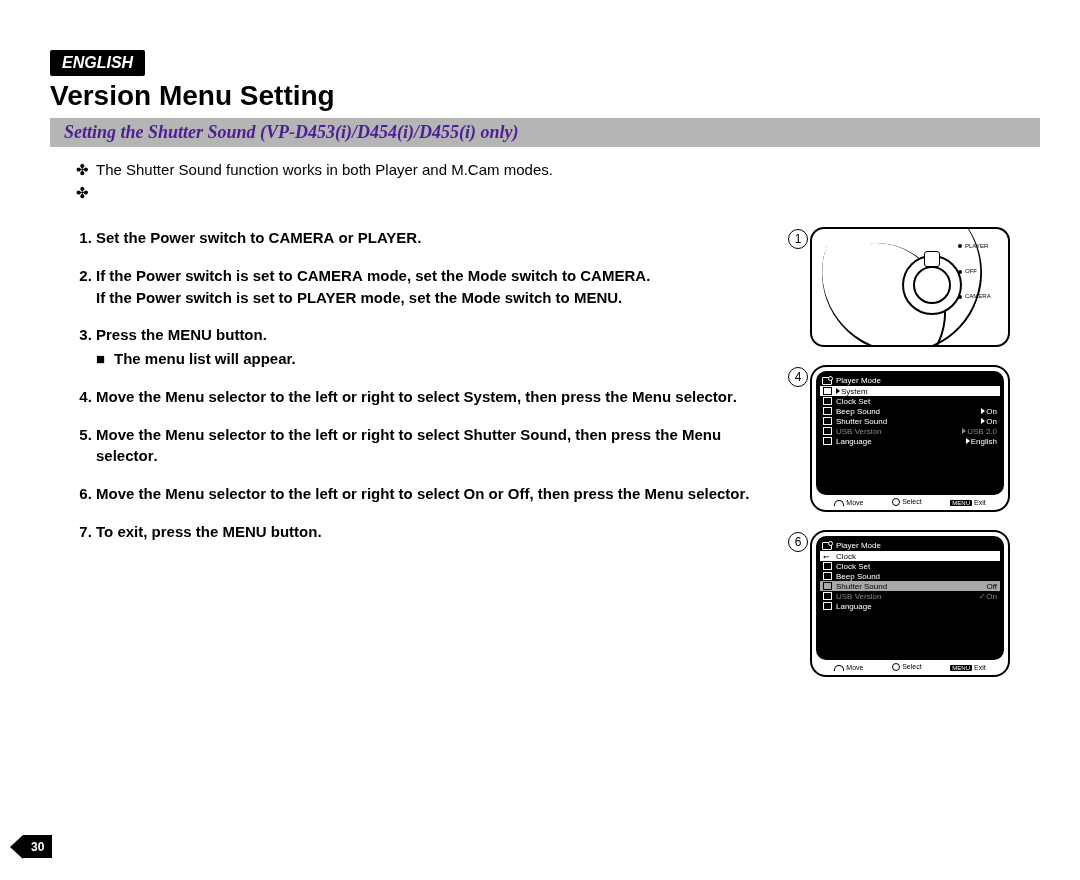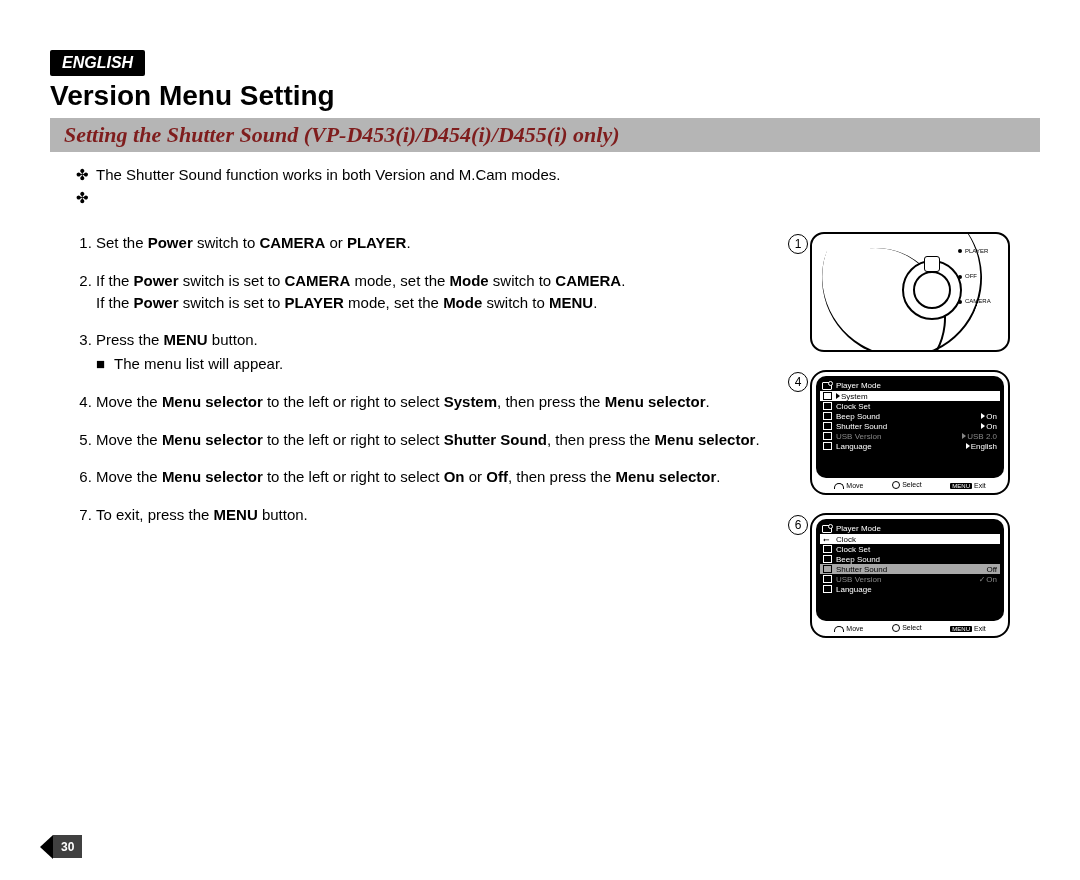--- a/index.html
+++ b/index.html
@@ -22,25 +22,25 @@
     border-radius: 2px;
     margin-bottom: 4px;
   }
   .title {
     font-size: 28px;
     font-weight: bold;
     margin-bottom: 6px;
   }
   .subtitle-bar {
     background: #b5b5b5;
-    color: #7f1d1d;
+    color: #4c1d95;
     font-weight: bold;
     font-style: italic;
     font-family: "Times New Roman", serif;
-    font-size: 22px;
+    font-size: 18px;
     padding: 4px 14px;
     margin-bottom: 12px;
   }
   .bullets {
     margin-bottom: 24px;
   }
   .bullet-row {
     display: flex;
     font-size: 15px;
     line-height: 1.4;
@@ -59,20 +59,21 @@
   }
   ol.steps {
     list-style: decimal;
     margin-left: 46px;
   }
   ol.steps li {
     font-size: 15px;
     line-height: 1.45;
     margin-bottom: 16px;
     padding-right: 24px;
+    font-weight: bold;
   }
   .sub-bullet {
     display: flex;
     margin-top: 2px;
   }
   .sub-bullet .sq {
     width: 18px;
     flex-shrink: 0;
   }
   .diagrams-col {
@@ -132,21 +133,21 @@
     width: 200px;
     padding: 4px;
     background:#fff;
   }
   .screen {
     background: #000;
     color:#fff;
     border-radius: 10px;
     font-size: 8px;
     padding: 4px 4px 2px 4px;
-    height: 102px;
+    height: 124px;
     position: relative;
   }
   .screen-header {
     display:flex; align-items:center; gap:4px; padding:1px 2px;
   }
   .screen-icon { width:10px; height:8px; border:1px solid #fff; border-radius:1px; position:relative; }
   .screen-icon::after{ content:""; position:absolute; width:3px; height:3px; border:1px solid #fff; border-radius:50%; top:-2px; right:-2px; background:#000;}
   .menu-row {
     display:flex; align-items:center; gap:4px;
     padding: 0.5px 3px;
@@ -166,42 +167,42 @@
     display:flex; justify-content:space-around; align-items:center;
     font-size:7px; padding:3px 4px 0; color:#000;
   }
   .hint-icon { display:inline-block; margin-right:2px; vertical-align:middle;}
   .hint-move { width:10px; height:6px; border:1px solid #000; border-bottom:none; border-radius:6px 6px 0 0;}
   .hint-sel { width:8px; height:8px; border:1px solid #000; border-radius:50%;}
   .hint-menu {
     display:inline-block; background:#000; color:#fff; padding:0 2px; font-size:6px; border-radius:1px; margin-right:2px;
   }
   .page-num {
-    position:absolute; left:53px; bottom:22px;
-    background:#404040; color:#fff; font-weight:bold;
+    position:absolute; left:23px; bottom:22px;
+    background:#000000; color:#fff; font-weight:bold;
     padding:5px 8px 4px; font-size:12px;
   }
   .page-num::before{
     content:""; position:absolute; left:-13px; top:0; width:0; height:0;
     border-top:12px solid transparent; border-bottom:12px solid transparent; border-right:13px solid #000;
   }
 </style>
 </head>
 <body>
 
 
 
 <div class="language-label">ENGLISH</div>
 <h1 class="title">Version Menu Setting</h1>
 <div class="subtitle-bar">Setting the Shutter Sound (VP-D453(i)/D454(i)/D455(i) only)</div>
 
 <div class="bullets" id="intro-bullets">
     <div class="bullet-row">
       <span class="bullet-sym">✤</span>
-      <span>The Shutter Sound function works in both Version and M.Cam modes.</span>
+      <span>The Shutter Sound function works in both Player and M.Cam modes.</span>
     </div>
     <div class="bullet-row">
       <span class="bullet-sym">✤</span>
     </div>
   </div>
 
 <div class="content-row">
   <div class="steps-col">
     <ol class="steps" id="steps-ol">
         <li>Set the <b>Power</b> switch to <b>CAMERA</b> or <b>PLAYER</b>.</li>

